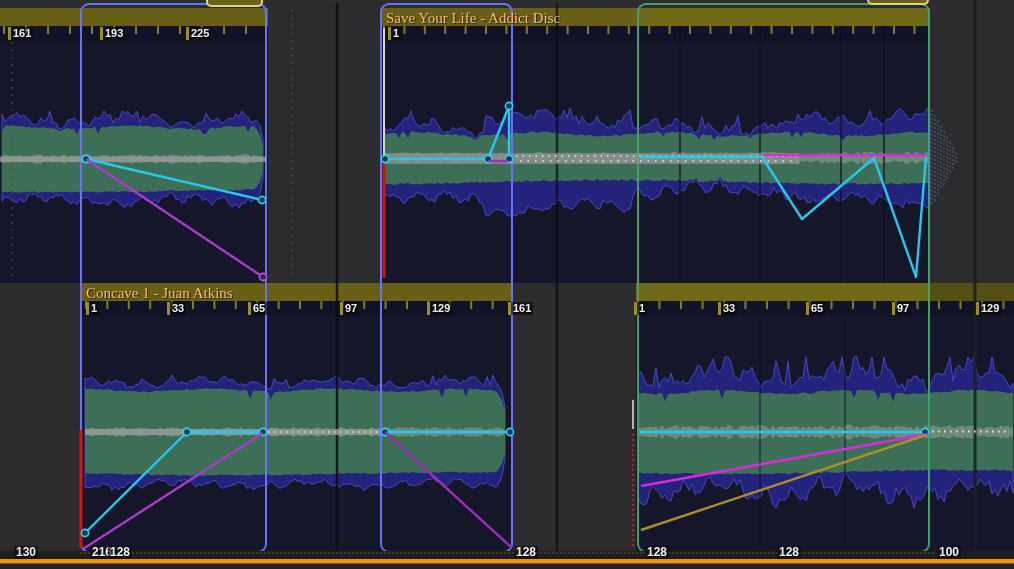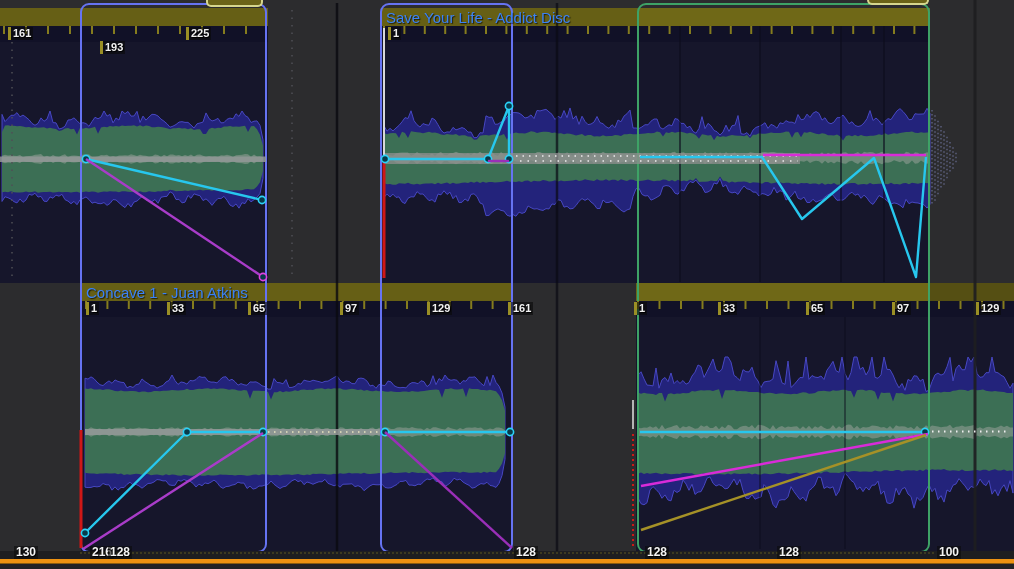--- a/index.html
+++ b/index.html
@@ -9,22 +9,22 @@
   .lane-bg{background:#16162b;z-index:1;}
   .ruler-bg{background:#111127;z-index:1;}
   .strip{background:#665f15;z-index:1;}
   .strip.bright{background:#6f6817;}
   .strip.dark{background:#554f13;}
   svg.layer{position:absolute;left:0;top:0;z-index:2;}
   svg#line-svg{z-index:5;}
   .tbox{position:absolute;top:3px;height:546px;border:2px solid #6673f2;
         border-radius:9px;z-index:3;background:transparent;}
   .tbox.green{border-color:#3ea266;}
-  .title{position:absolute;z-index:6;color:#3b82f6;font-size:15px;line-height:18px;
-         white-space:nowrap;text-shadow:1px 1px 1px rgba(0,0,0,.7);}
+  .title{position:absolute;z-index:6;color:#fdba74;font-size:15px;line-height:18px;
+         white-space:nowrap;text-shadow:1px 1px 1px rgba(0,0,0,.7);font-family:Liberation Serif, serif;}
   .rlabel{position:absolute;z-index:6;color:#f1f1f1;font-size:11px;font-weight:bold;
           line-height:13px;background:rgba(10,10,10,.62);padding:0 2px 0 2px;
           border-left:3px solid #9a8f25;text-shadow:1px 1px 0 #000;}
   .bpm{position:absolute;z-index:10;color:#f3f3f3;font-size:12px;font-weight:bold;
        line-height:13px;background:rgba(12,12,12,.6);padding:0 2px;text-shadow:1px 1px 0 #000;}
   .topbox{position:absolute;top:0;z-index:7;background:#6b6318;
           border:2px solid #d6d68e;border-top:none;border-radius:0 0 5px 5px;}
   .botstrip{position:absolute;left:0;top:551px;width:1014px;height:8px;background:#1e1e20;z-index:4;}
   .orange{position:absolute;left:0;top:559px;width:1014px;height:4px;background:#ee9212;z-index:9;}
   .orange2{position:absolute;left:0;top:563px;width:1014px;height:1px;background:#8a5c10;z-index:9;}
@@ -214,21 +214,21 @@
   <div class="title" style="left:86px;top:284px">Concave 1 - Juan Atkins</div>
 
   <div class="topbox" style="left:206px;width:53px;height:5px"></div>
   <div class="topbox" style="left:867px;width:58px;height:3px"></div>
 
   <div class="botstrip"></div>
   <div class="orange"></div>
   <div class="orange2"></div>
   <div class="under"></div>
 <div class="rlabel" style="left: 8px; top: 27px;">161</div>
-    <div class="rlabel" style="left: 100px; top: 27px; margin-top: 14px;">193</div>
+    <div class="rlabel" style="left: 100px; top: 27px;">193</div>
     <div class="rlabel" style="left: 186px; top: 27px;">225</div>
     <div class="rlabel" style="left: 388px; top: 27px;">1</div>
     <div class="rlabel" style="left: 86px; top: 302px;">1</div>
     <div class="rlabel" style="left: 167px; top: 302px;">33</div>
     <div class="rlabel" style="left: 248px; top: 302px;">65</div>
     <div class="rlabel" style="left: 340px; top: 302px;">97</div>
     <div class="rlabel" style="left: 427px; top: 302px;">129</div>
     <div class="rlabel" style="left: 508px; top: 302px;">161</div>
     <div class="rlabel" style="left: 634px; top: 302px;">1</div>
     <div class="rlabel" style="left: 718px; top: 302px;">33</div>

